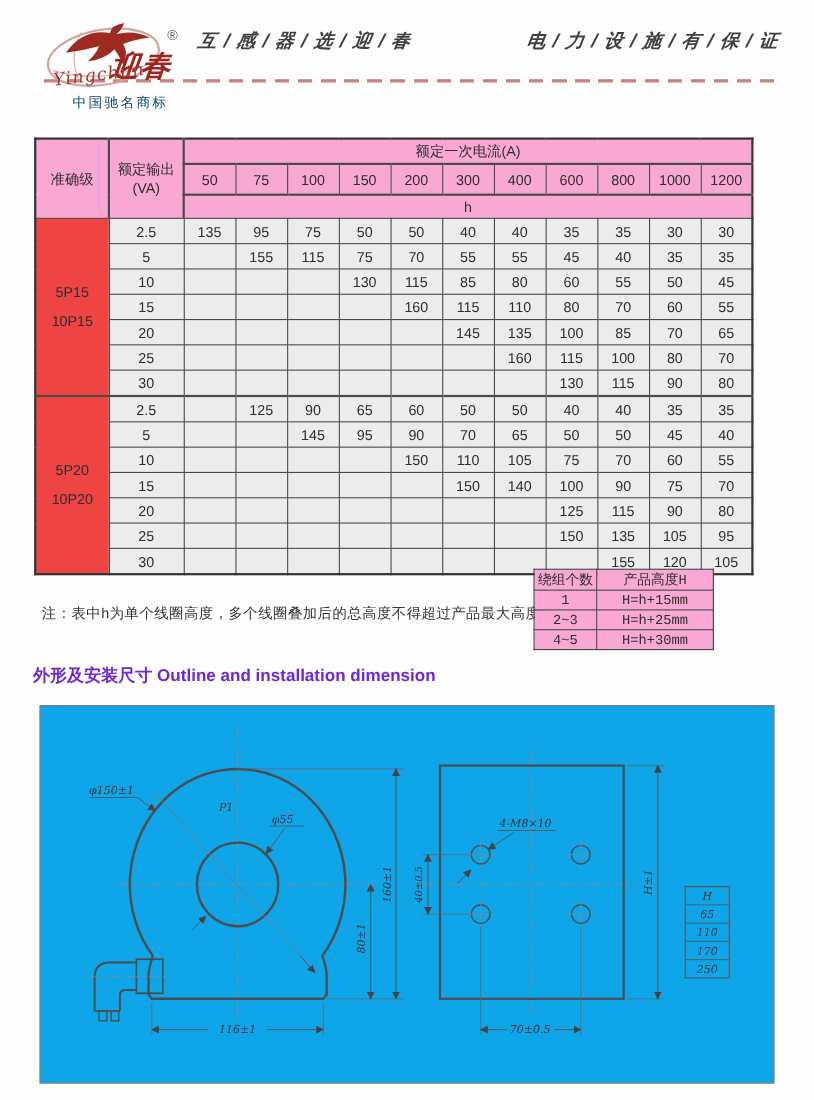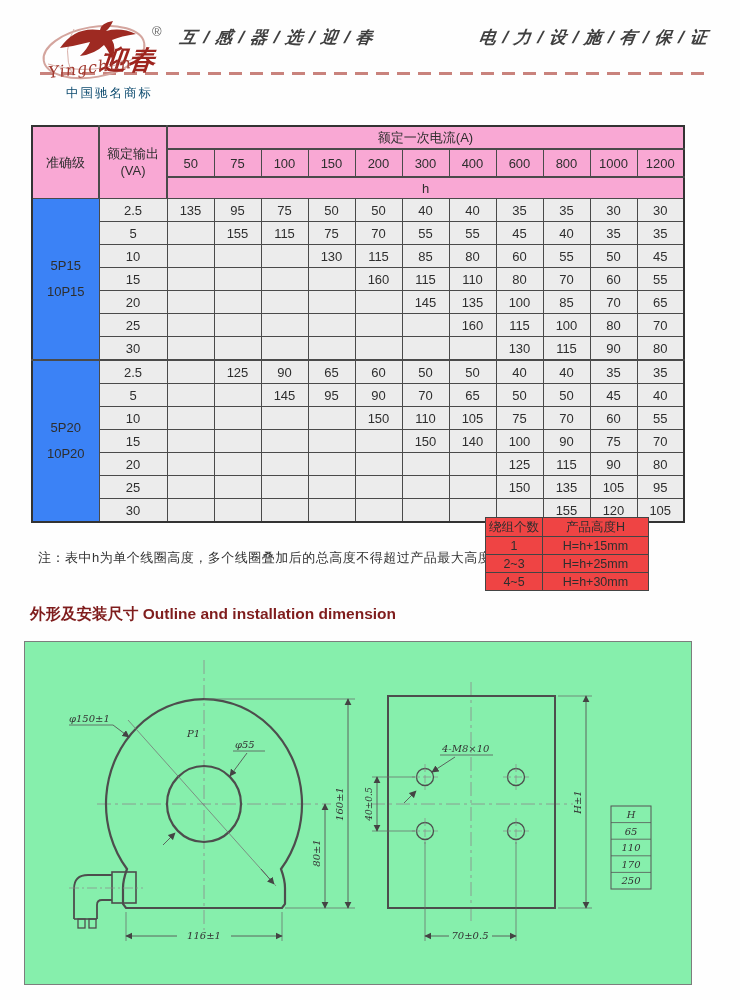--- a/index.html
+++ b/index.html
@@ -30,38 +30,38 @@
     font-weight:normal;background:#ececec;}
   .main-table thead th{background:#f9a8d4;margin-left:44px;}
   .main-table{border:2px solid #333;}
   .main-table .numrow th{border-top-width:2px;border-bottom-width:2px;height:26px;}
   .main-table .sprow th{height:21px;}
   .main-table .hrow th{height:20px;}
   .main-table .acc-h,.main-table .va-h{border-right-width:2px;}
   .main-table .va-h{line-height:1.25;}
   .main-table tbody td{height:22px;}
   .main-table td.gsep,.main-table td.gsep ~ td{border-top-width:2px;}
-  .main-table .grouplabel{line-height:26px;background:#3b82f6;}
+  .main-table .grouplabel{line-height:26px;background:#ef4444;}
   .main-table .grouplabel.gsep{border-top-width:2px;}
 
   
   .note{position:absolute;left:38px;top:549px;font-size:13px;color:#333;letter-spacing:.5px;}
   .winding-table{position:absolute;left:485px;top:517px;border-collapse:collapse;font-size:12.5px;
     color:#2e2e2e;border:1.5px solid #444;}
   .winding-table th,.winding-table td{border:1px solid #444;text-align:center;padding:0;
-    font-weight:normal;height:17px;background:#ef4444;}
+    font-weight:normal;height:17px;background:#f9a8d4;font-family:Liberation Mono, monospace;}
   .winding-table th{height:18px;}
   .winding-table .c1{width:56px;}
   .winding-table .c2{width:105px;}
 
   
-  .section-title{position:absolute;left:30px;top:604px;font-size:15.5px;font-weight:bold;color:#7f1d1d;}
+  .section-title{position:absolute;left:30px;top:604px;font-size:15.5px;font-weight:bold;color:#6d28d9;}
 
   
-  .drawing{position:absolute;left:24px;top:641px;width:666px;height:342px;background:#86efac;
+  .drawing{position:absolute;left:36px;top:641px;width:666px;height:342px;background:#0ea5e9;
     border:1px solid #7d7d7d;}
   .drawing svg{display:block;}
   .dwg-text{font-family:"DejaVu Serif",serif;font-style:italic;font-size:10px;fill:#333;}
   .dwg-text-up{font-family:"DejaVu Serif",serif;font-style:italic;font-size:10px;fill:#333;}
 </style>
 </head>
 <body>
 
 <div class="page">
 

